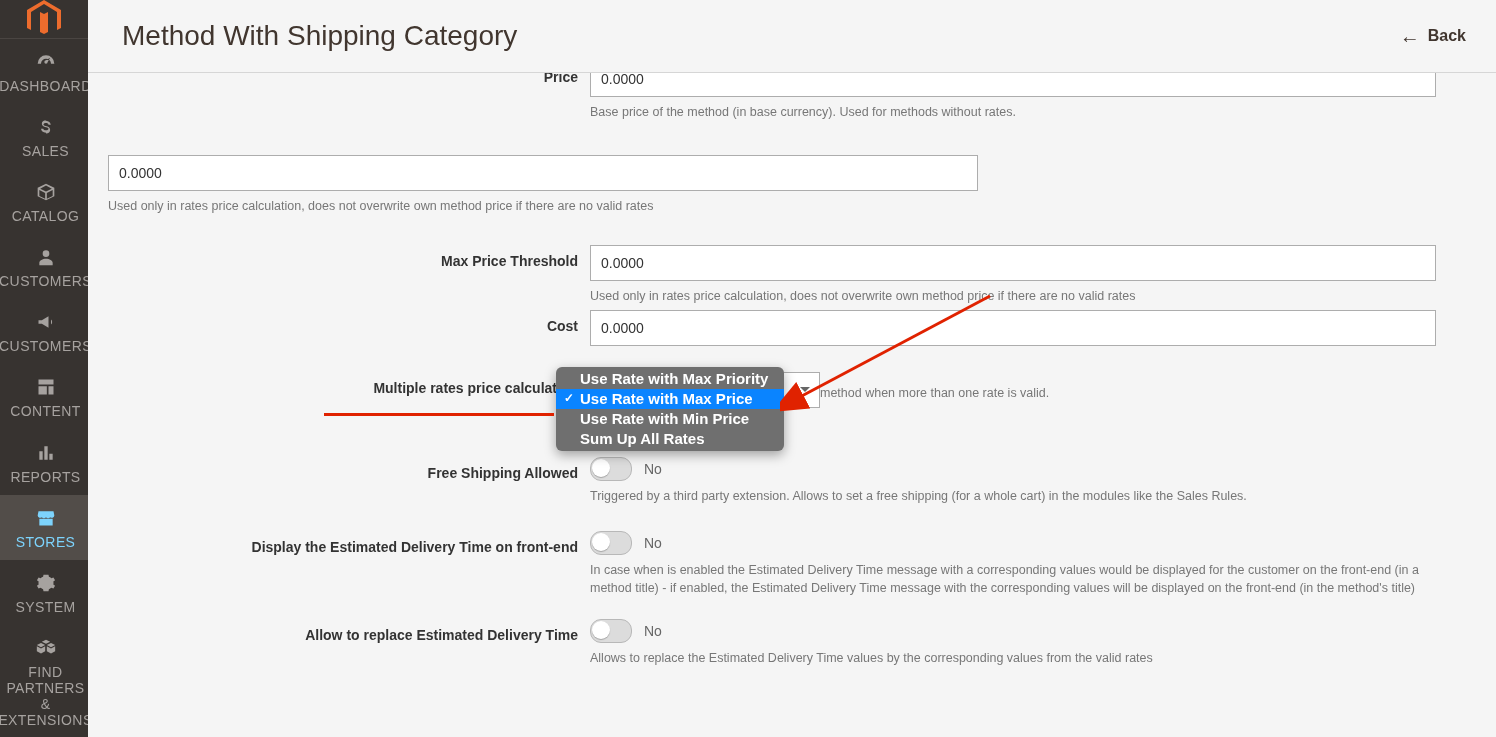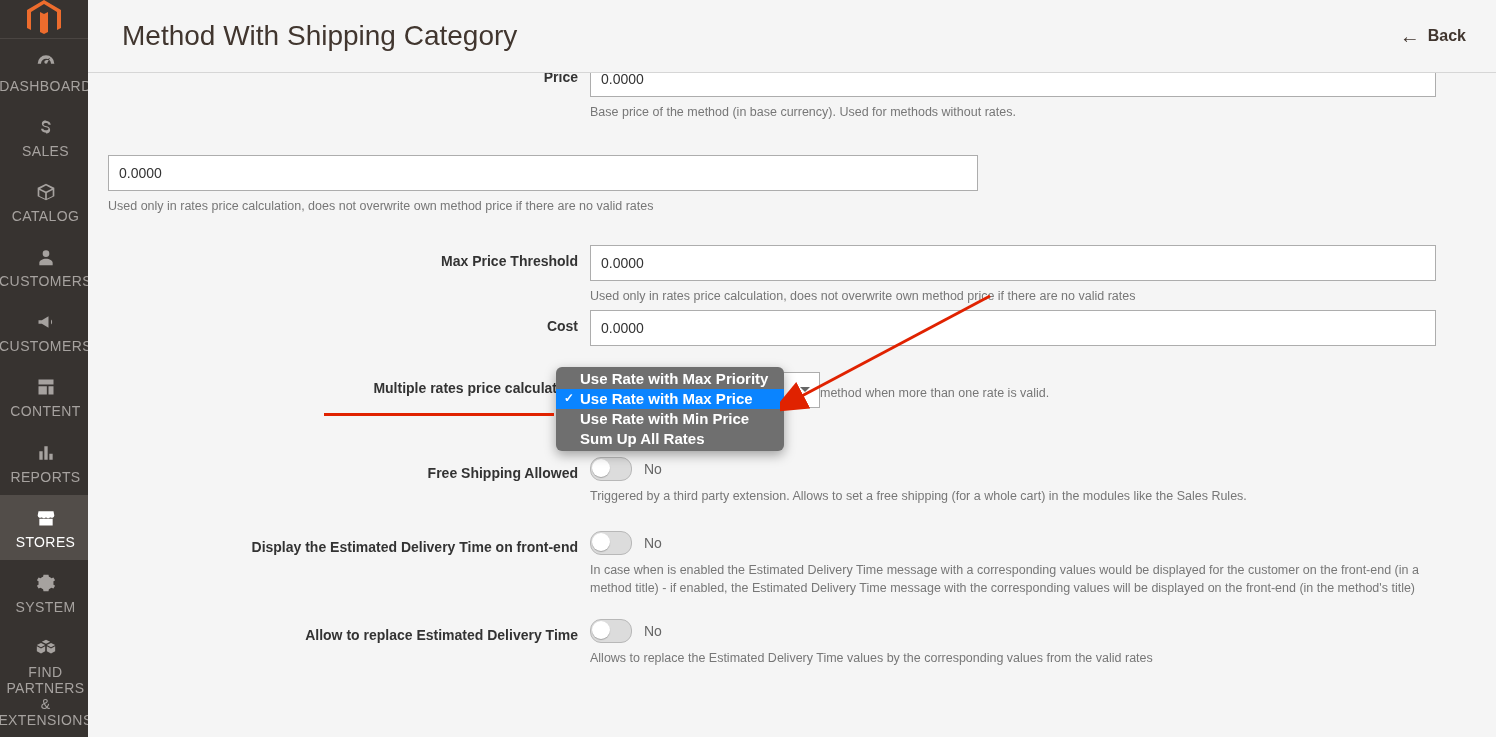--- a/index.html
+++ b/index.html
@@ -36,21 +36,21 @@
     align-items:center;
     justify-content:center;
     padding:12px 2px 10px 2px;
     cursor:pointer;
     color:#a6a29f;
     text-align:center;
     border-left:3px solid transparent;
   }
   .nav-item.active {
     background:#524d49;
-    color:#ffffff;
+    color:#7dd3fc;
   }
   .nav-item .nav-icon { height:22px; display:flex; align-items:center; justify-content:center; }
   .nav-item .nav-icon svg { width:20px; height:20px; fill:currentColor; }
   .nav-item .nav-label {
     font-size:14px;
     letter-spacing:0.4px;
     margin-top:5px;
     line-height:1.15;
   }
   

